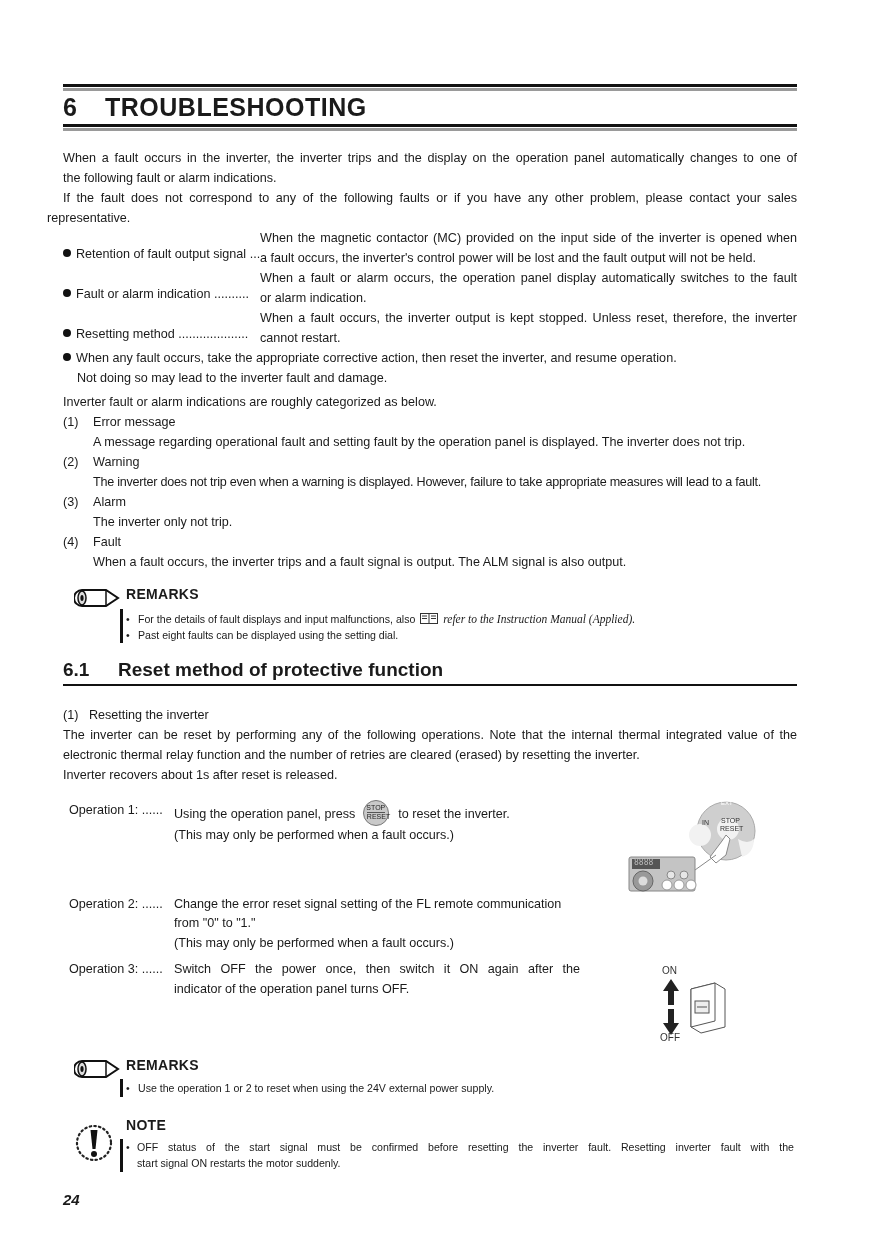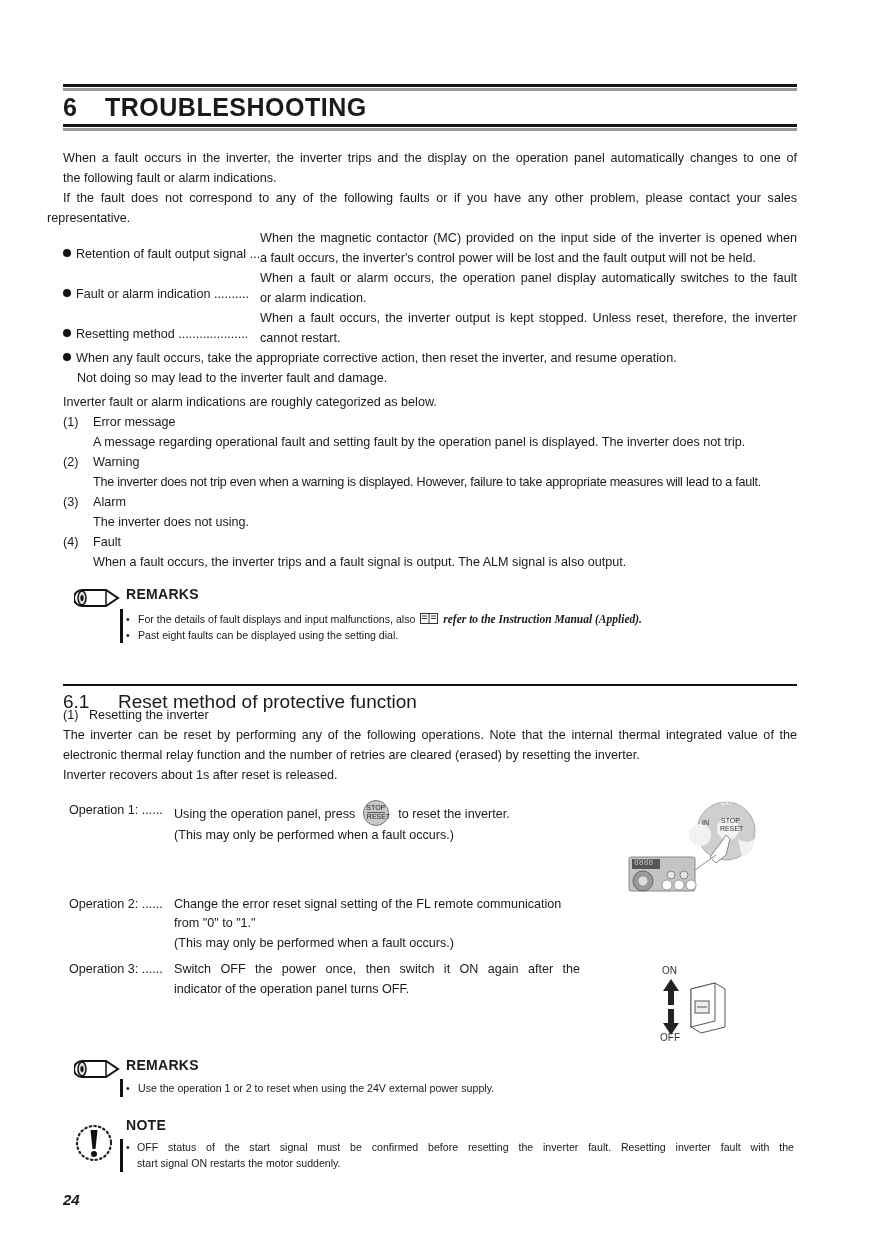--- a/index.html
+++ b/index.html
@@ -21,23 +21,23 @@
                 background: #111; margin-right: 5px; vertical-align: 1px; }
 
   .def-term { position: absolute; left: 63px; margin-top: 16px; }
   .def-body { position: absolute; left: 260px; width: 537px; }
 
   
   .remarks-title { font-weight: bold; font-size: 14px; letter-spacing: 0.3px; }
   .vbar { position: absolute; width: 3px; background: #111; }
   .small { font-size: 10.6px; line-height: 16px; white-space: nowrap; }
   .small .dot { display: inline-block; width: 12px; }
-  .ital { font-family: "Liberation Serif", serif; font-style: italic; font-size: 11.5px; font-weight: bold; }
-
-  #section-title { left: 63px; top: 657px; font-size: 19px; font-weight: normal; line-height: 26px; margin-top: 32px; }
+  .ital { font-family: "Liberation Serif", serif; font-style: italic; font-size: 11.5px; }
+
+  #section-title { left: 63px; top: 657px; font-size: 19px; font-weight: bold; line-height: 26px; }
   #section-title .num { display: inline-block; width: 55px; }
 
   .op-label { position: absolute; left: 69px; }
   .op-body { position: absolute; left: 174px; }
 
   #page-number { left: 63px; top: 1191px; font-size: 15px; font-weight: bold; font-style: italic; }
 
   .note-text { font-weight: normal; font-size: 10.6px; line-height: 16px; }
 </style>
 </head>
@@ -78,21 +78,21 @@
   <div class="abs txt" style="left:63px; top:412px;">(1)</div>
   <div class="abs txt" style="left:93px; top:412px;">Error message</div>
   <div class="abs txt" style="left:93px; top:432px;">A message regarding operational fault and setting fault by the operation panel is displayed. The inverter does not trip.</div>
 
   <div class="abs txt" style="left:63px; top:452px;">(2)</div>
   <div class="abs txt" style="left:93px; top:452px;">Warning</div>
   <div class="abs txt" style="left:93px; top:472px; letter-spacing:-0.25px;">The inverter does not trip even when a warning is displayed. However, failure to take appropriate measures will lead to a fault.</div>
 
   <div class="abs txt" style="left:63px; top:492px;">(3)</div>
   <div class="abs txt" style="left:93px; top:492px;">Alarm</div>
-  <div class="abs txt" style="left:93px; top:512px;">The inverter does not using.</div>
+  <div class="abs txt" style="left:93px; top:512px;">The inverter only not trip.</div>
 
   <div class="abs txt" style="left:63px; top:532px;">(4)</div>
   <div class="abs txt" style="left:93px; top:532px;">Fault</div>
   <div class="abs txt" style="left:93px; top:552px;">When a fault occurs, the inverter trips and a fault signal is output. The ALM signal is also output.</div>
 </div>
 
 <div>
   <svg class="abs" style="left:74px; top:588px;" width="48" height="20" viewBox="0 0 48 20">
     <path d="M8 2 H32 L44 10 L32 18 H8 A8 8 0 0 1 8 2 Z" fill="#fff" stroke="#111" stroke-width="2"></path>
     <ellipse cx="8" cy="10" rx="4" ry="7" fill="#ddd" stroke="#111" stroke-width="1.5"></ellipse>

